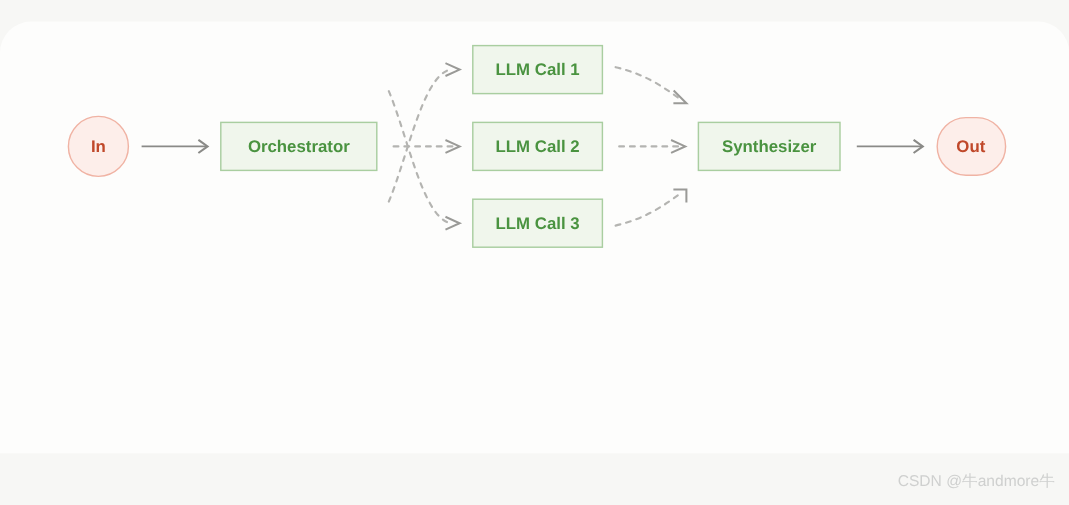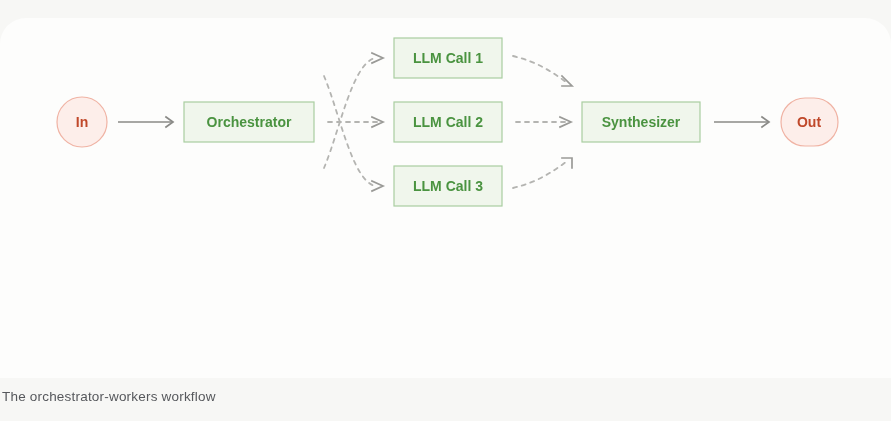--- a/index.html
+++ b/index.html
@@ -195,16 +195,16 @@
         <g>
           <rect class="ellipse-red" x="781" y="80" width="57" height="48" rx="24" ry="24"></rect>
           <text class="node-label label-red" x="809" y="105">Out</text>
         </g>
 
       </svg>
     </div>
   </div>
 
   <div class="caption">
-    <div class="caption-text">The orchestrator-workers workflow</div>
+    <div class="watermark">CSDN @牛andmore牛</div>
   </div>
 
 </div>
 
 </body></html>

